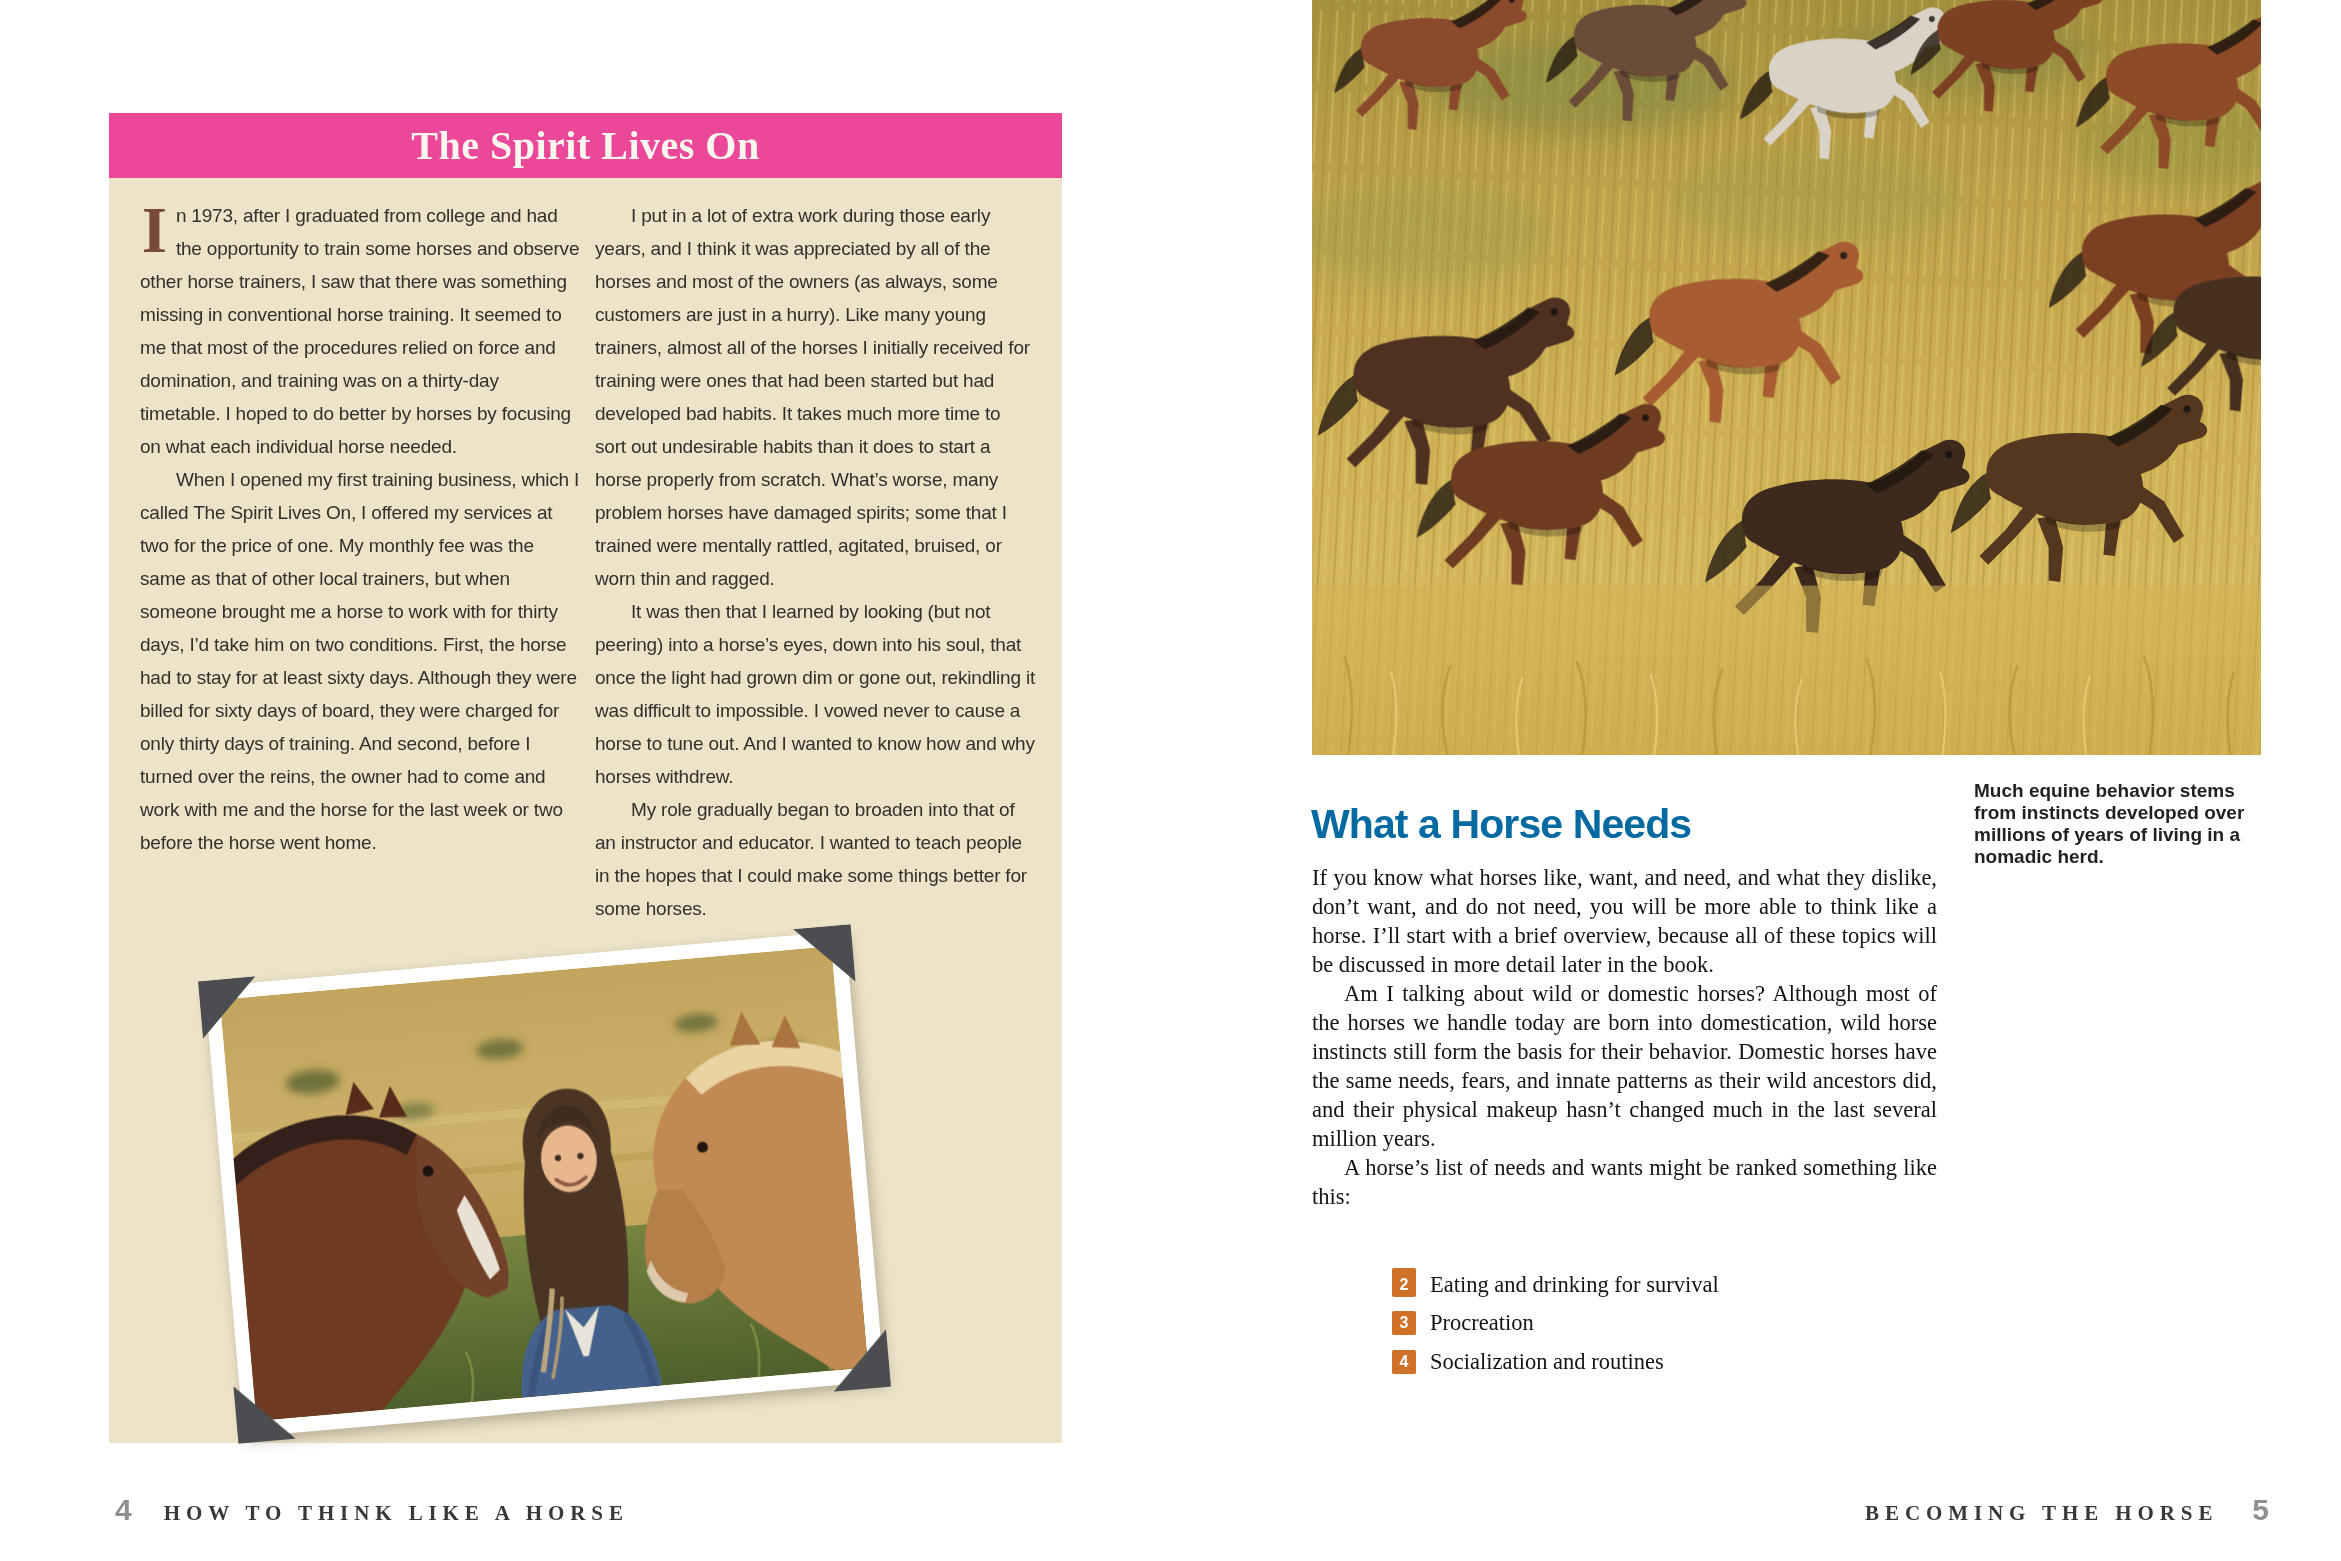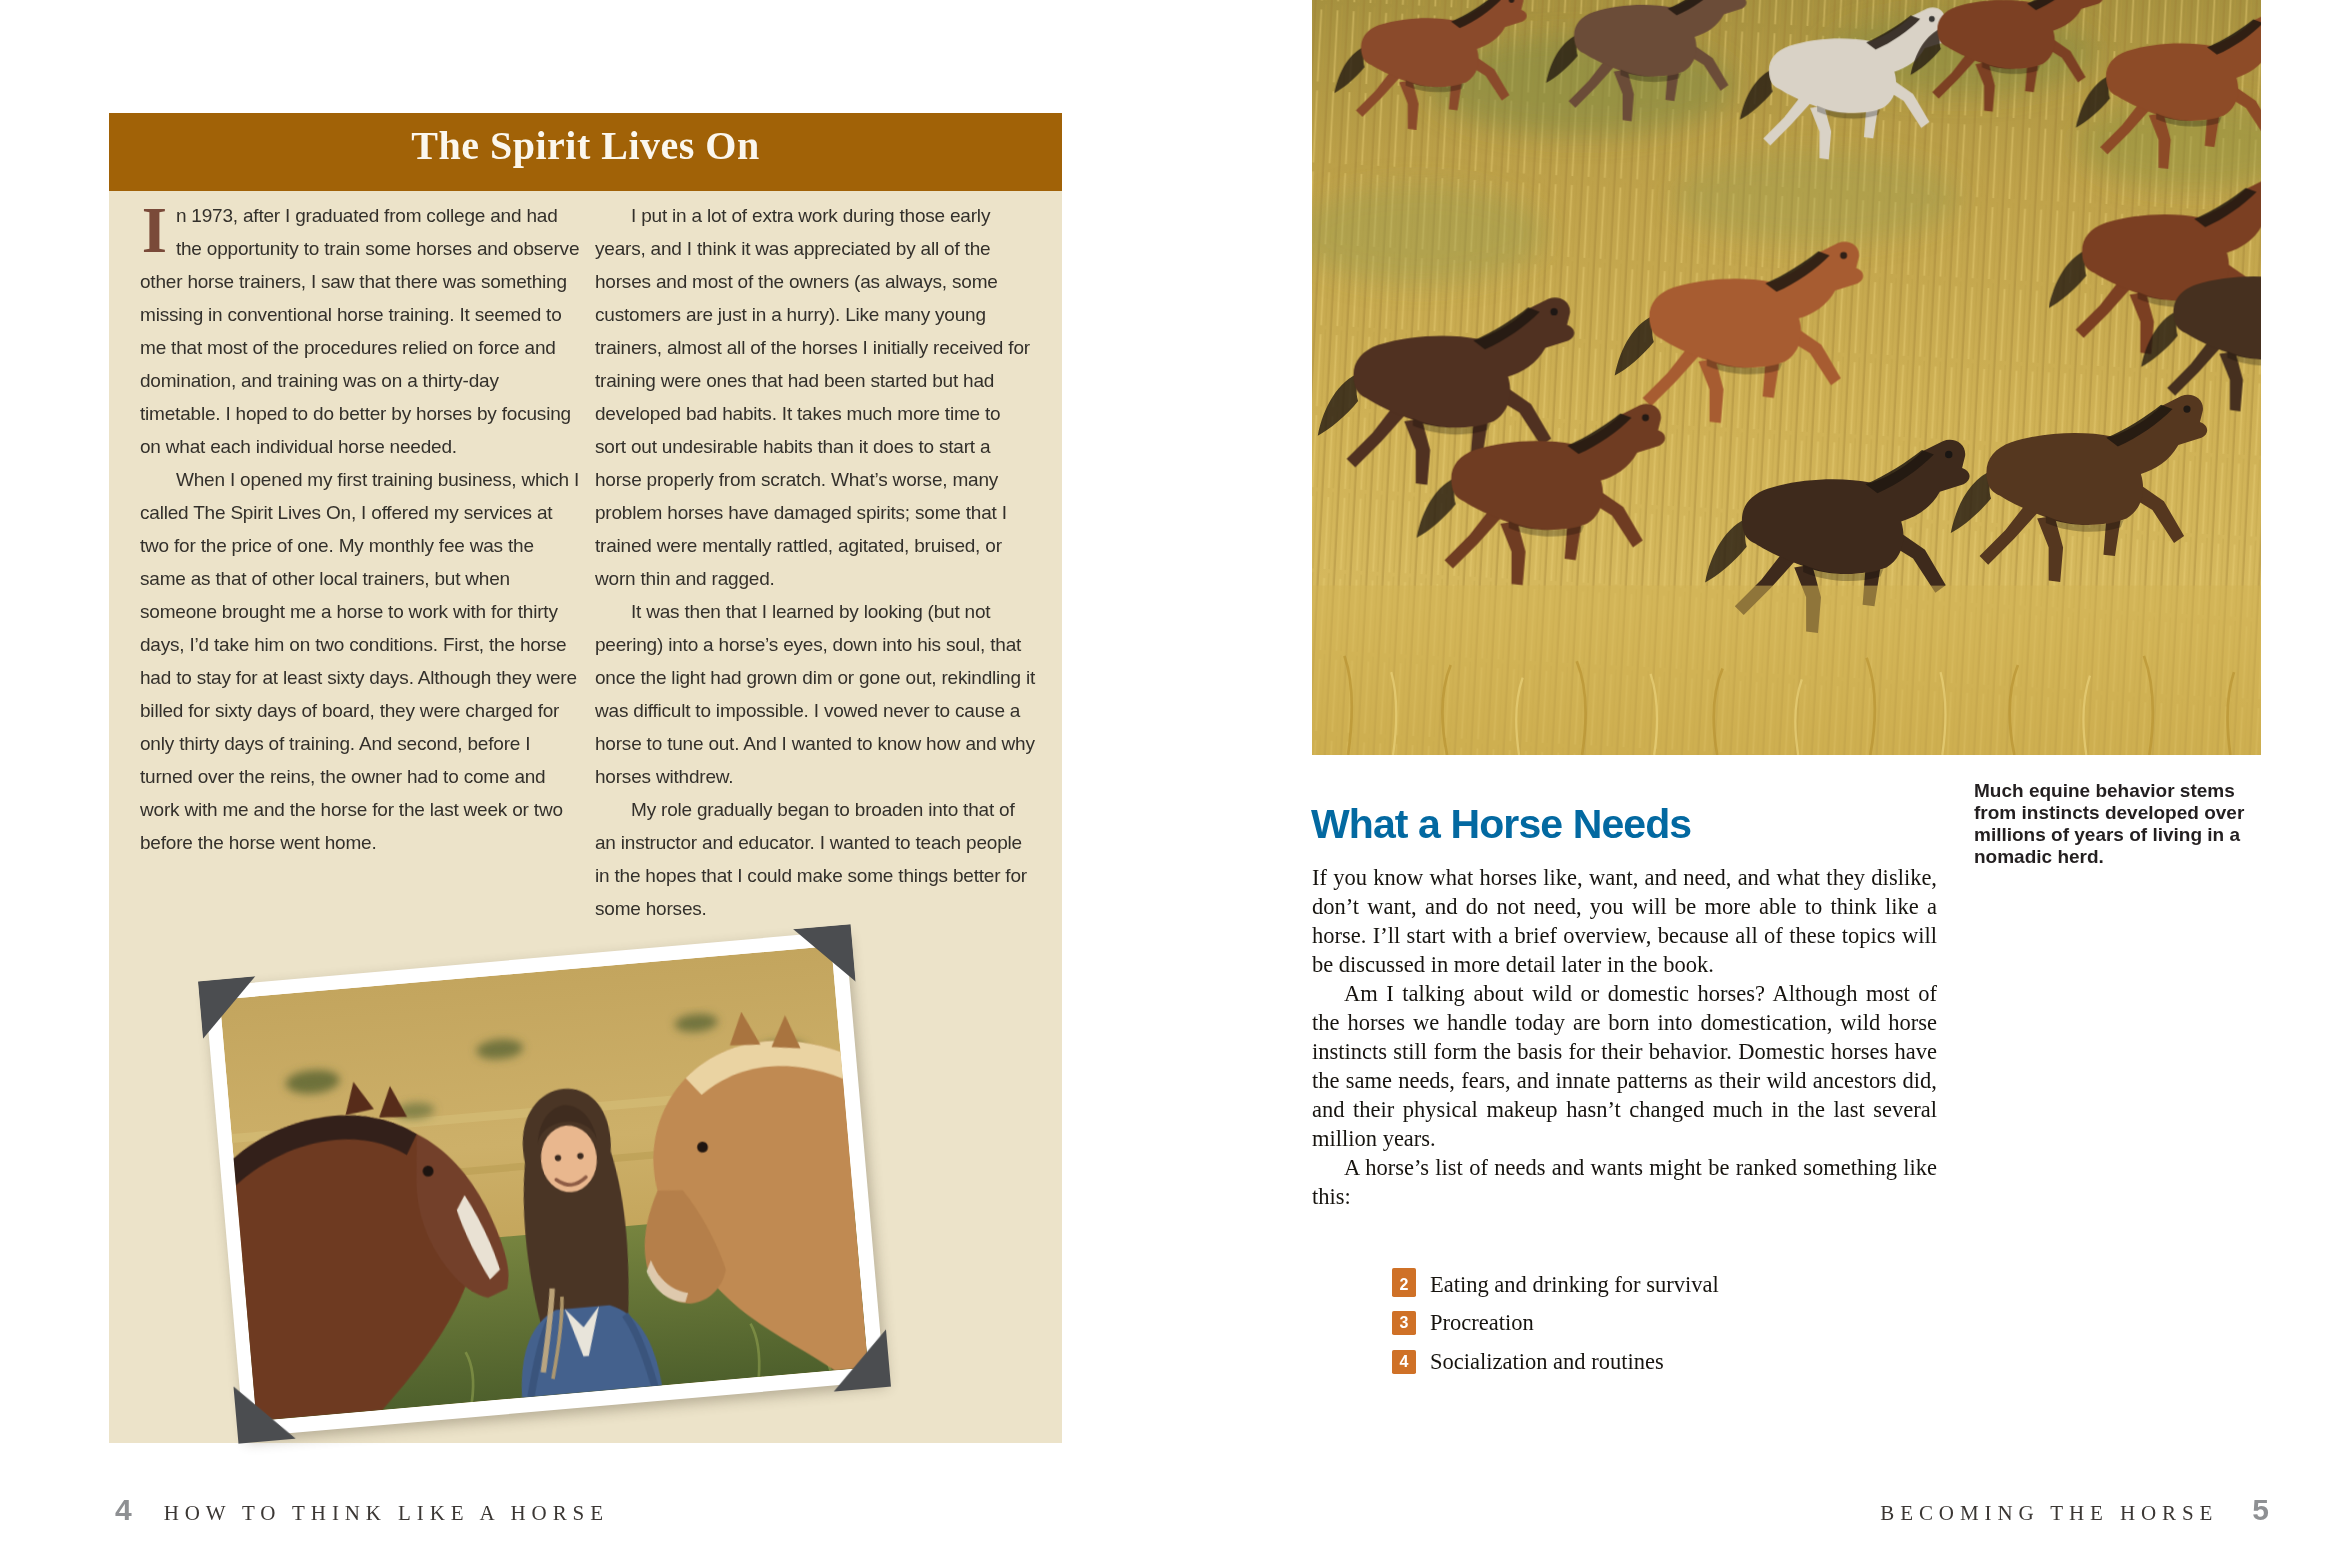--- a/index.html
+++ b/index.html
@@ -3,21 +3,21 @@
 <meta charset="utf-8">
 <style>
   * { margin:0; padding:0; box-sizing:border-box; }
   html,body { width:2342px; height:1561px; background:#ffffff; overflow:hidden;
               font-family:"Liberation Serif", serif; }
   .spread { position:relative; width:2342px; height:1561px; background:#ffffff; }
 
   
   .sidebar { position:absolute; left:109px; top:113px; width:953px; height:1330px;
              background:#ece3c9; }
-  .sidebar-head { position:absolute; left:0; top:0; width:100%; height:78px; background:#a16207; }
+  .sidebar-head { position:absolute; left:0; top:0; width:100%; height:65px; background:#ec4899; }
   .sidebar-head h2 { font-family:"Liberation Serif", serif; font-weight:bold; font-size:40px;
                      line-height:65px; color:#fbf7ee; text-align:center; letter-spacing:0.5px; }
   .sb-col { position:absolute; top:86px; width:440px; font-family:"Liberation Sans", sans-serif;
             font-size:19px; line-height:33px; color:#33302b; letter-spacing:-0.2px; }
   .sb-col1 { left:31px; }
   .sb-col2 { left:486px; }
   .sb-col p { margin:0; }
   .sb-col p.indent { text-indent:36px; }
   .dropcap { float:left; font-family:"Liberation Serif", serif; font-weight:bold;
              font-size:65px; line-height:52px; color:#7a4a39; padding:5.4px 9px 0 1.8px; }
@@ -59,21 +59,21 @@
             border-radius:1.8px; color:#ffffff; font-family:"Liberation Sans", sans-serif;
             font-weight:bold; font-size:16px; line-height:24px; text-align:center; }
 
   
   .folio { position:absolute; top:1493px; display:flex; align-items:baseline; }
   .folio-left  { left:115px;  gap:32px; }
   .folio-right { right:73px;  gap:34px; }
   .pagenum { font-family:"Liberation Sans", sans-serif; font-weight:bold; font-size:30px;
              color:#8e9093; }
   .running { font-family:"Liberation Serif", serif; font-size:21px; letter-spacing:5.9px;
-             color:#3b3734; }
+             color:#3b3734;font-weight:bold; }
 </style>
 </head>
 <body>
 
 <div class="spread">
 
   <section>
 
     <aside class="sidebar">
       <header class="sidebar-head">

